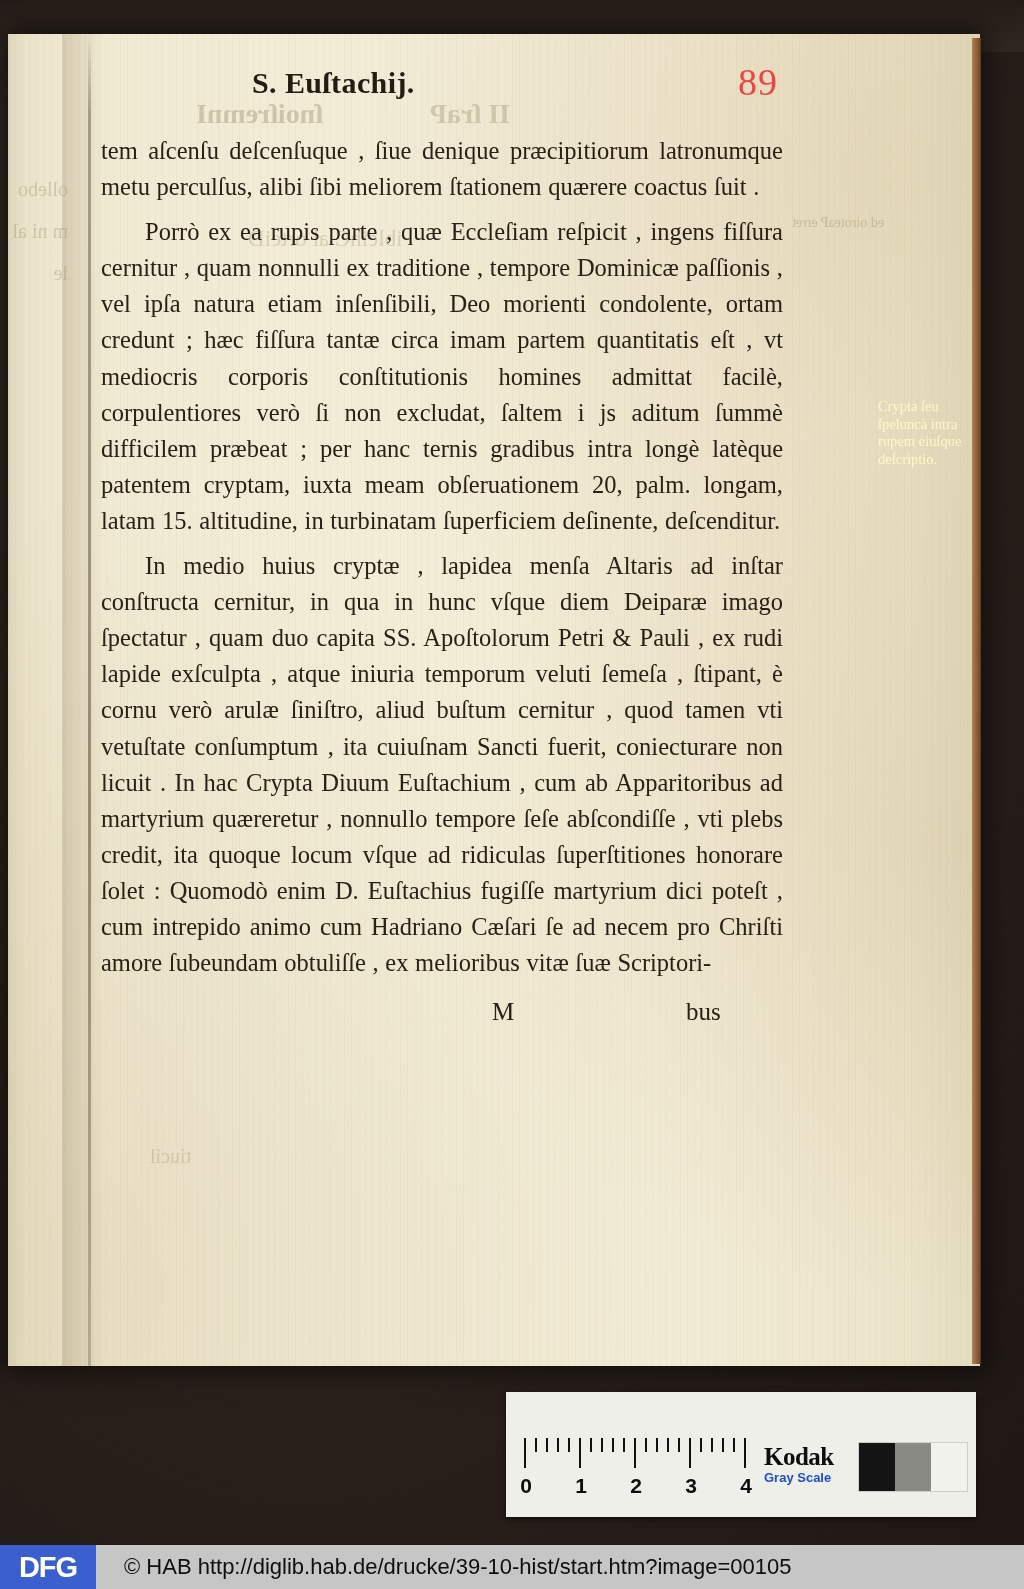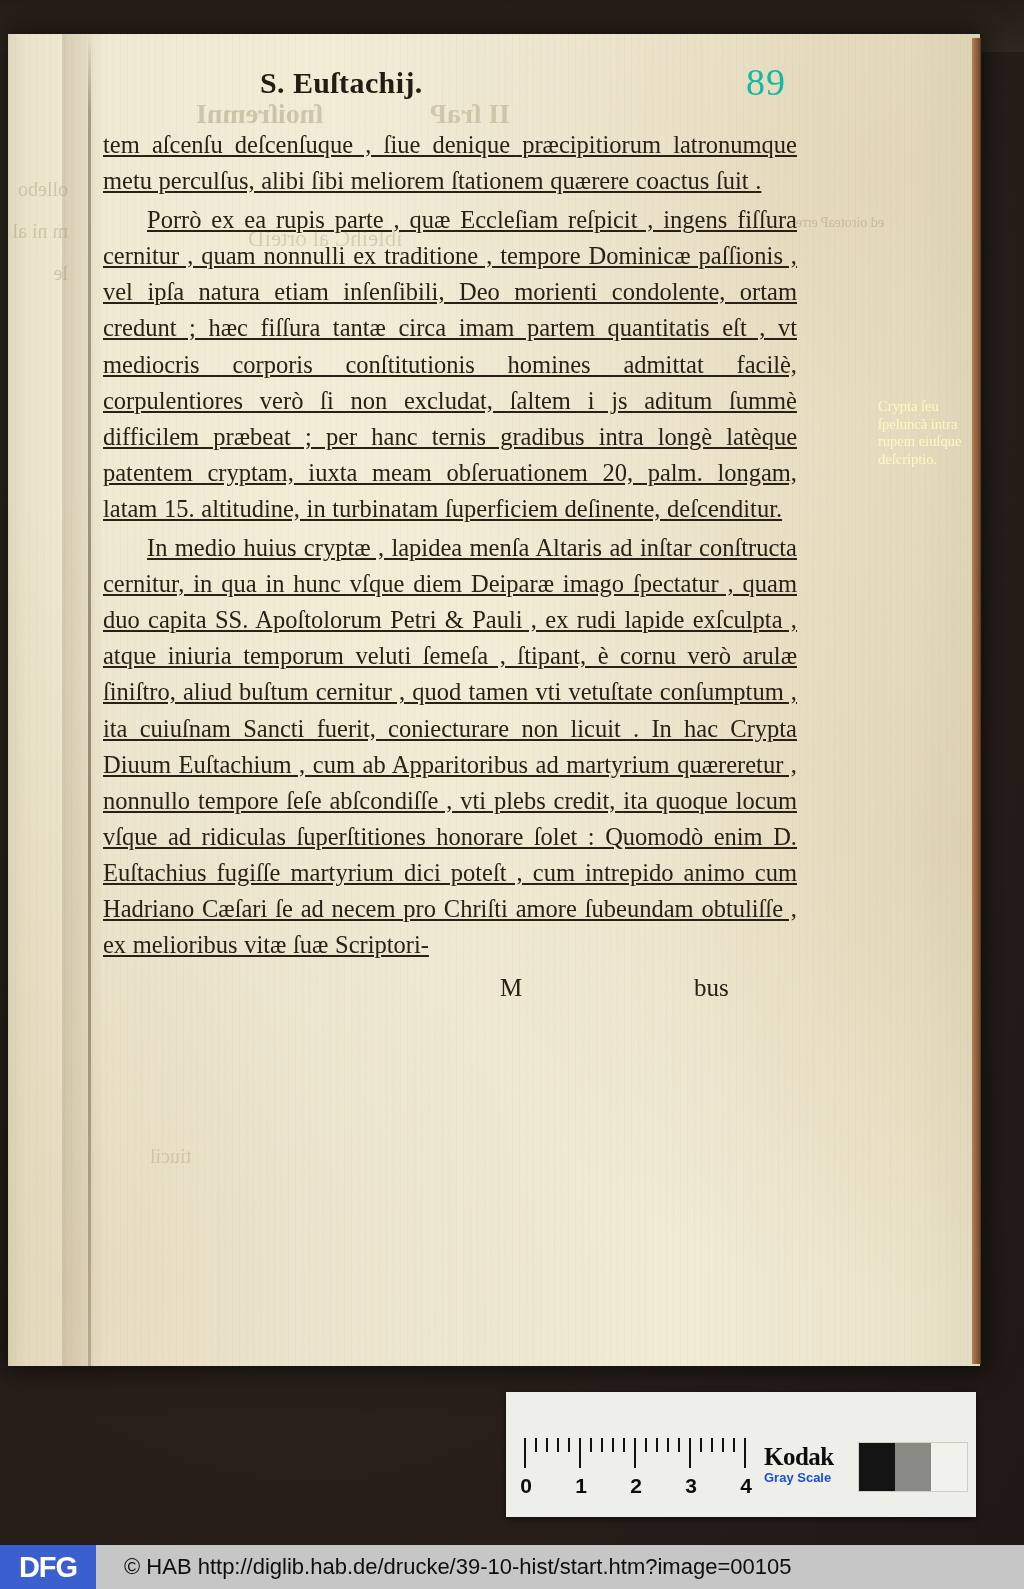--- a/index.html
+++ b/index.html
@@ -94,21 +94,21 @@
     position: absolute;
     left: 972px; top: 38px;
     width: 9px; height: 1326px;
     background: linear-gradient(90deg, #b07a4e 0%, #8d5a33 45%, #5d3a22 100%);
     opacity: 0.92;
   }
 
   
   .content {
     position: absolute;
-    left: 100px;
+    left: 92px;
     top: 66px;
     width: 700px;
   }
 
   .header-row {
     position: relative;
     height: 58px;
   }
   .running-head {
     position: absolute;
@@ -117,35 +117,34 @@
     font-size: 30px;
     font-weight: bold;
     letter-spacing: 0.4px;
     color: #241b12;
   }
   .folio {
     position: absolute;
     right: 14px;
     top: -6px;
     font-size: 38px;
-    color: #14b8a6;
+    color: #ef4444;
     letter-spacing: 1px;
   }
 
   .body-text {
     font-size: 24.5px;
     line-height: 36.1px;
     color: #2a2015;
     text-align: justify;
     text-align-last: left;
     word-spacing: 0.5px;
   }
   .body-text p {
-    margin: 3px;
-    text-decoration: underline;
+    margin: 9px;
   }
   .body-text p.indent {
     text-indent: 44px;
   }
 
   .catchline {
     position: relative;
     height: 46px;
     font-size: 25px;
     color: #2a2015;

